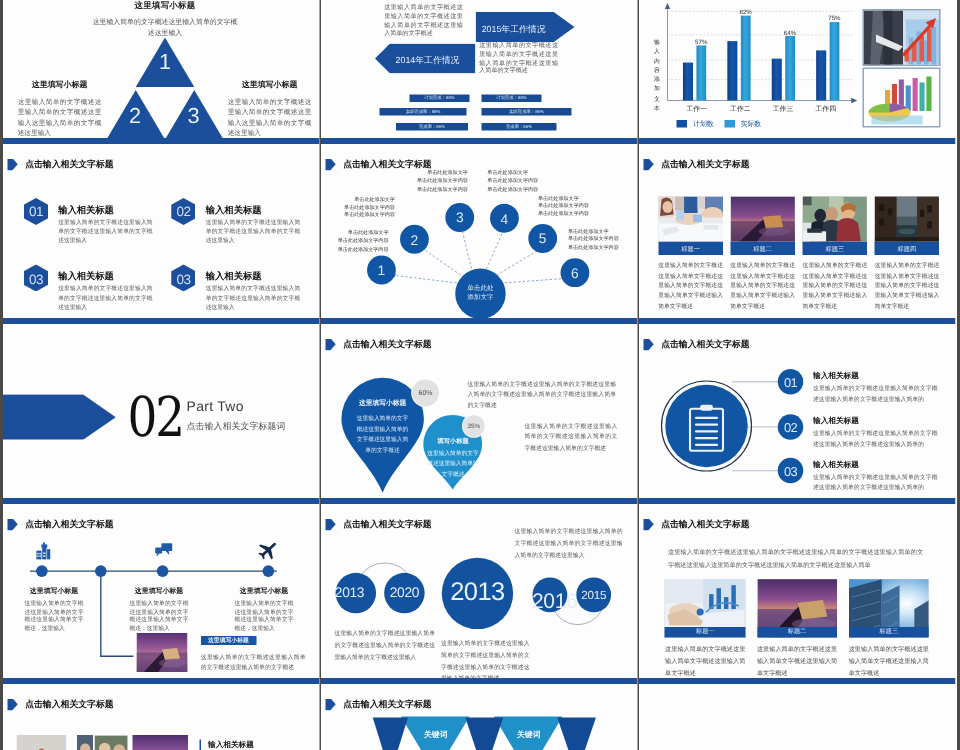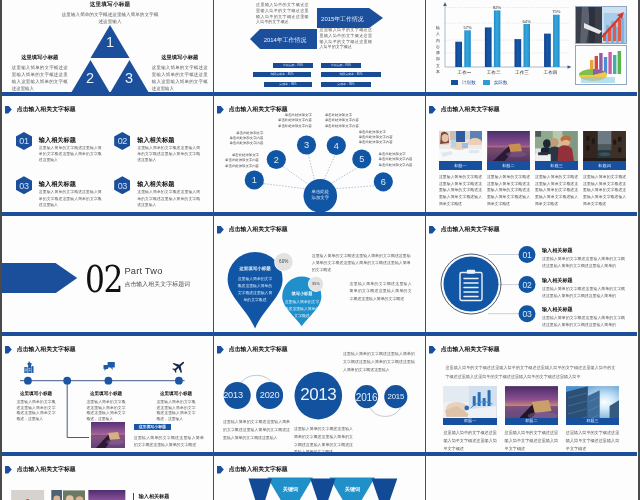--- a/index.html
+++ b/index.html
@@ -640,21 +640,21 @@
         <path d="M155.1 70.5 A18 18 0 0 0 187.3 70.5" fill="none" stroke="#9aa7b8" stroke-width="0.6"></path>
         <circle cx="23.2" cy="59.4" r="13.5" fill="#12529f"></circle>
         <circle cx="55.6" cy="59.4" r="13.5" fill="#12529f"></circle>
         <circle cx="104.3" cy="59.6" r="23.8" fill="#12529f"></circle>
         <circle cx="152.6" cy="60.6" r="11.6" fill="#12529f"></circle>
         <circle cx="181.8" cy="60.6" r="11.6" fill="#12529f"></circle>
       </svg>
       <div style="position:absolute;left:9.2px;top:53.5px;width:47px;font-size:9.2px;color:#e4eefa;letter-spacing:-0.2px;">2013</div>
       <div style="position:absolute;left:41.6px;top:53.5px;width:28px;text-align:center;font-size:9.2px;color:#e4eefa;letter-spacing:-0.2px;">2020</div>
       <div style="position:absolute;left:84.3px;top:49.4px;width:40px;text-align:center;font-size:17px;color:#e9f2fc;letter-spacing:-0.4px;">2013</div>
-      <div style="position:absolute;left:140.6px;top:55.5px;width:24px;text-align:center;font-size:10px;color:#e4eefa;letter-spacing:-0.2px;">2016</div>
+      <div style="position:absolute;left:140.6px;top:55.5px;width:24px;text-align:center;font-size:14px;color:#e4eefa;letter-spacing:-0.2px;">2016</div>
       <div style="position:absolute;left:169.8px;top:55.5px;width:24px;text-align:center;font-size:7.8px;color:#e4eefa;letter-spacing:-0.2px;">2015</div>
       <div class="txt" style="position:absolute;left:9px;top:82px;width:67px;font-size:3.9px;line-height:2.0;text-align:justify;">这里输入简单的文字概述这里输入简单的文字概述这里输入简单的文字概述这里输入简单的文字概述这里输入</div>
       <div class="txt" style="position:absolute;left:80px;top:89px;width:59px;font-size:3.9px;line-height:2.0;text-align:justify;">这里输入简单的文字概述这里输入简单的文字概述这里输入简单的文字概述这里输入简单的文字概述这里输入简单的文字概述</div>
       <div class="txt" style="position:absolute;left:129px;top:14px;width:72px;font-size:3.9px;line-height:2.0;text-align:justify;">这里输入简单的文字概述这里输入简单的文字概述这里输入简单的文字概述这里输入简单的文字概述这里输入</div>
     </div>
     <div class="bluebar"></div>
   </div>
   <div class="slide" style="left:426px;top:336px;">
     <div class="page">
       <div class="hdr">

